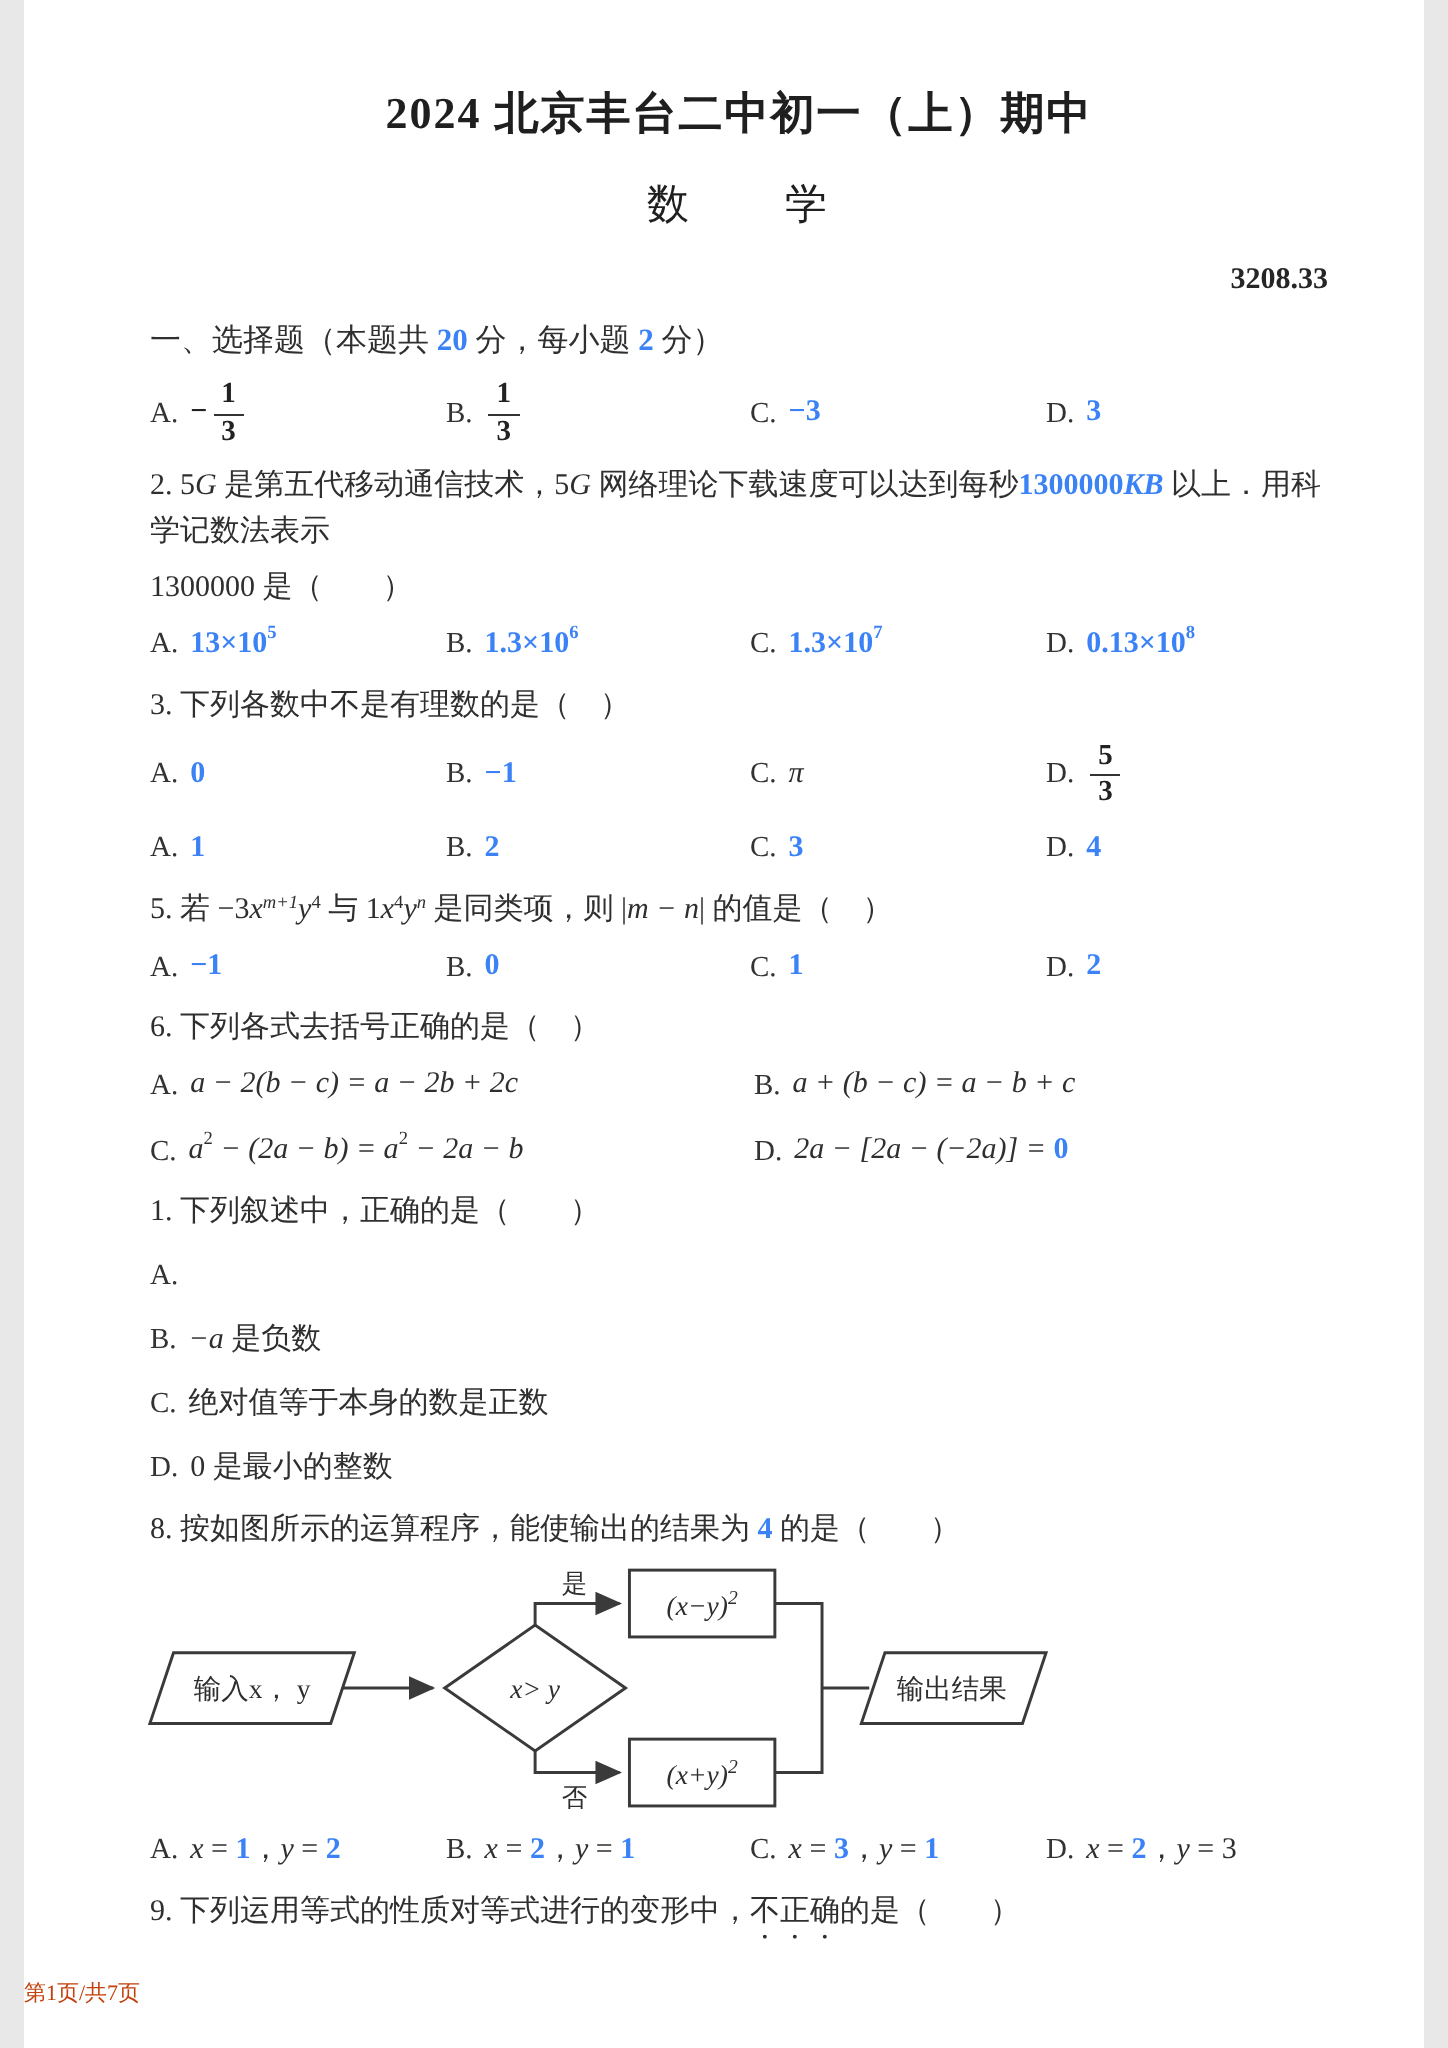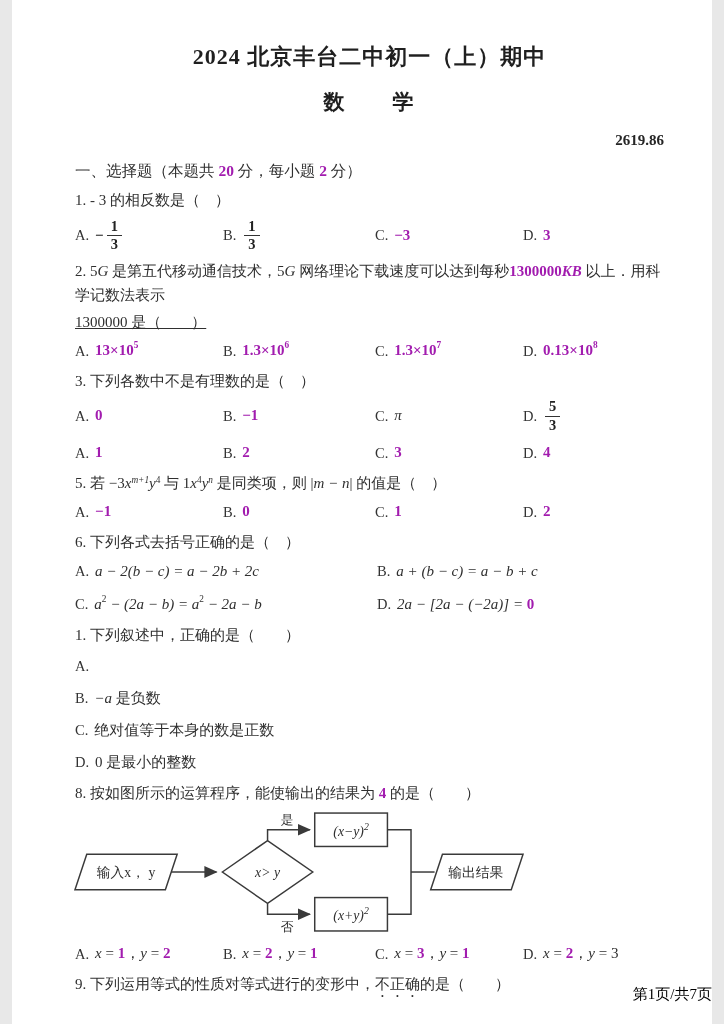--- a/index.html
+++ b/index.html
@@ -13,70 +13,69 @@
     overflow:hidden;
     margin:0 auto;
     box-sizing:border-box;
     padding:42px 48px 0 63px;
   }
   .title{
     text-align:center;font-size:22px;font-weight:700;color:#1f1f1f;
     margin:0;letter-spacing:1px;
   }
   .subject{
-    text-align:center;font-size:21px;font-weight:700;color:#1f1f1f;
+    text-align:center;font-size:21px;font-weight:400;color:#1f1f1f;
     margin:16px 0 0 0;letter-spacing:2px;
   }
   .date{
     text-align:right;font-weight:700;font-size:15px;margin-top:16px;color:#262626;
   }
   .section-heading{margin-top:10px;font-size:15.5px;line-height:1.5;}
   .q{margin-top:7px;}
   .stem{margin:6px 0 2px 0;line-height:1.55;}
-  .stem2{margin:4px 0 2px 0;line-height:1.55;text-decoration:underline;}
+  .stem2{margin:4px 0 2px 0;line-height:1.55;}
   .opts{display:grid;grid-template-columns:148px 152px 148px 1fr;margin:5px 0 3px 0;}
   .opts2{display:grid;grid-template-columns:302px 1fr;margin:5px 0 3px 0;row-gap:9px;}
   .opts1 .opt{margin-top:8px;}
   .opt{display:flex;align-items:center;min-height:24px;line-height:1.45;}
   .ol{margin-right:6px;font-size:14.5px;color:#333;}
   .ov{display:inline-flex;align-items:center;flex-wrap:nowrap;white-space:pre;}
-  .sg-b{font-weight:700;color:#a21caf;}
+  .sg-b{font-weight:700;color:#3b82f6;}
   .sg-m{font-style:italic;font-family:"Liberation Serif","DejaVu Serif",serif;}
   .sg-sup{font-size:0.62em;position:relative;top:-0.55em;letter-spacing:0;}
   .sg-em{
     -webkit-text-emphasis:filled dot;-webkit-text-emphasis-position:under left;
     text-emphasis:filled dot;text-emphasis-position:under left;margin-top:34px;
   }
   .frac{
     display:inline-flex;flex-direction:column;align-items:center;
     line-height:1.2;font-weight:700;color:#222;margin:0 2px;font-size:14.5px;
   }
   .frac .fr-num{border-bottom:1.4px solid #333;padding:0 4px 0 4px;}
   .frac .fr-den{padding:0 4px;}
   .frac-sign{font-weight:700;margin-right:1px;color:#222;}
   .flow{display:block;margin:4px 0 2px -2px;}
   .flow text{fill:#2f2f2f;}
   .footer{
     position:absolute;left:0;right:0;bottom:20px;
-    text-align:right;font-size:15px;color:#000000;
+    text-align:left;font-size:11px;color:#c2410c;
   }
 </style>
 </head>
 <body>
 
 <div class="page">
 
   <h1 class="title">2024 北京丰台二中初一（上）期中</h1>
   <h2 class="subject">数　　学</h2>
-  <div class="date">2619.86</div>
+  <div class="date">3208.33</div>
 
   <div class="section-heading"><span>一、选择题（本题共 </span><span class="sg-b">20</span><span> 分，每小题 </span><span class="sg-b">2</span><span> 分）</span></div>
 
   <div class="q">
-    <p class="stem"><span>1. - 3 的相反数是（　）</span></p>
     <div class="opts">
       <div class="opt">
           <span class="ol">A.</span>
           <span class="ov"><span class="frac-sign">−</span><span class="frac"><span class="fr-num">1</span><span class="fr-den">3</span></span></span>
         </div>
       <div class="opt">
           <span class="ol">B.</span>
           <span class="ov"><span class="frac"><span class="fr-num">1</span><span class="fr-den">3</span></span></span>
         </div>
       <div class="opt">

